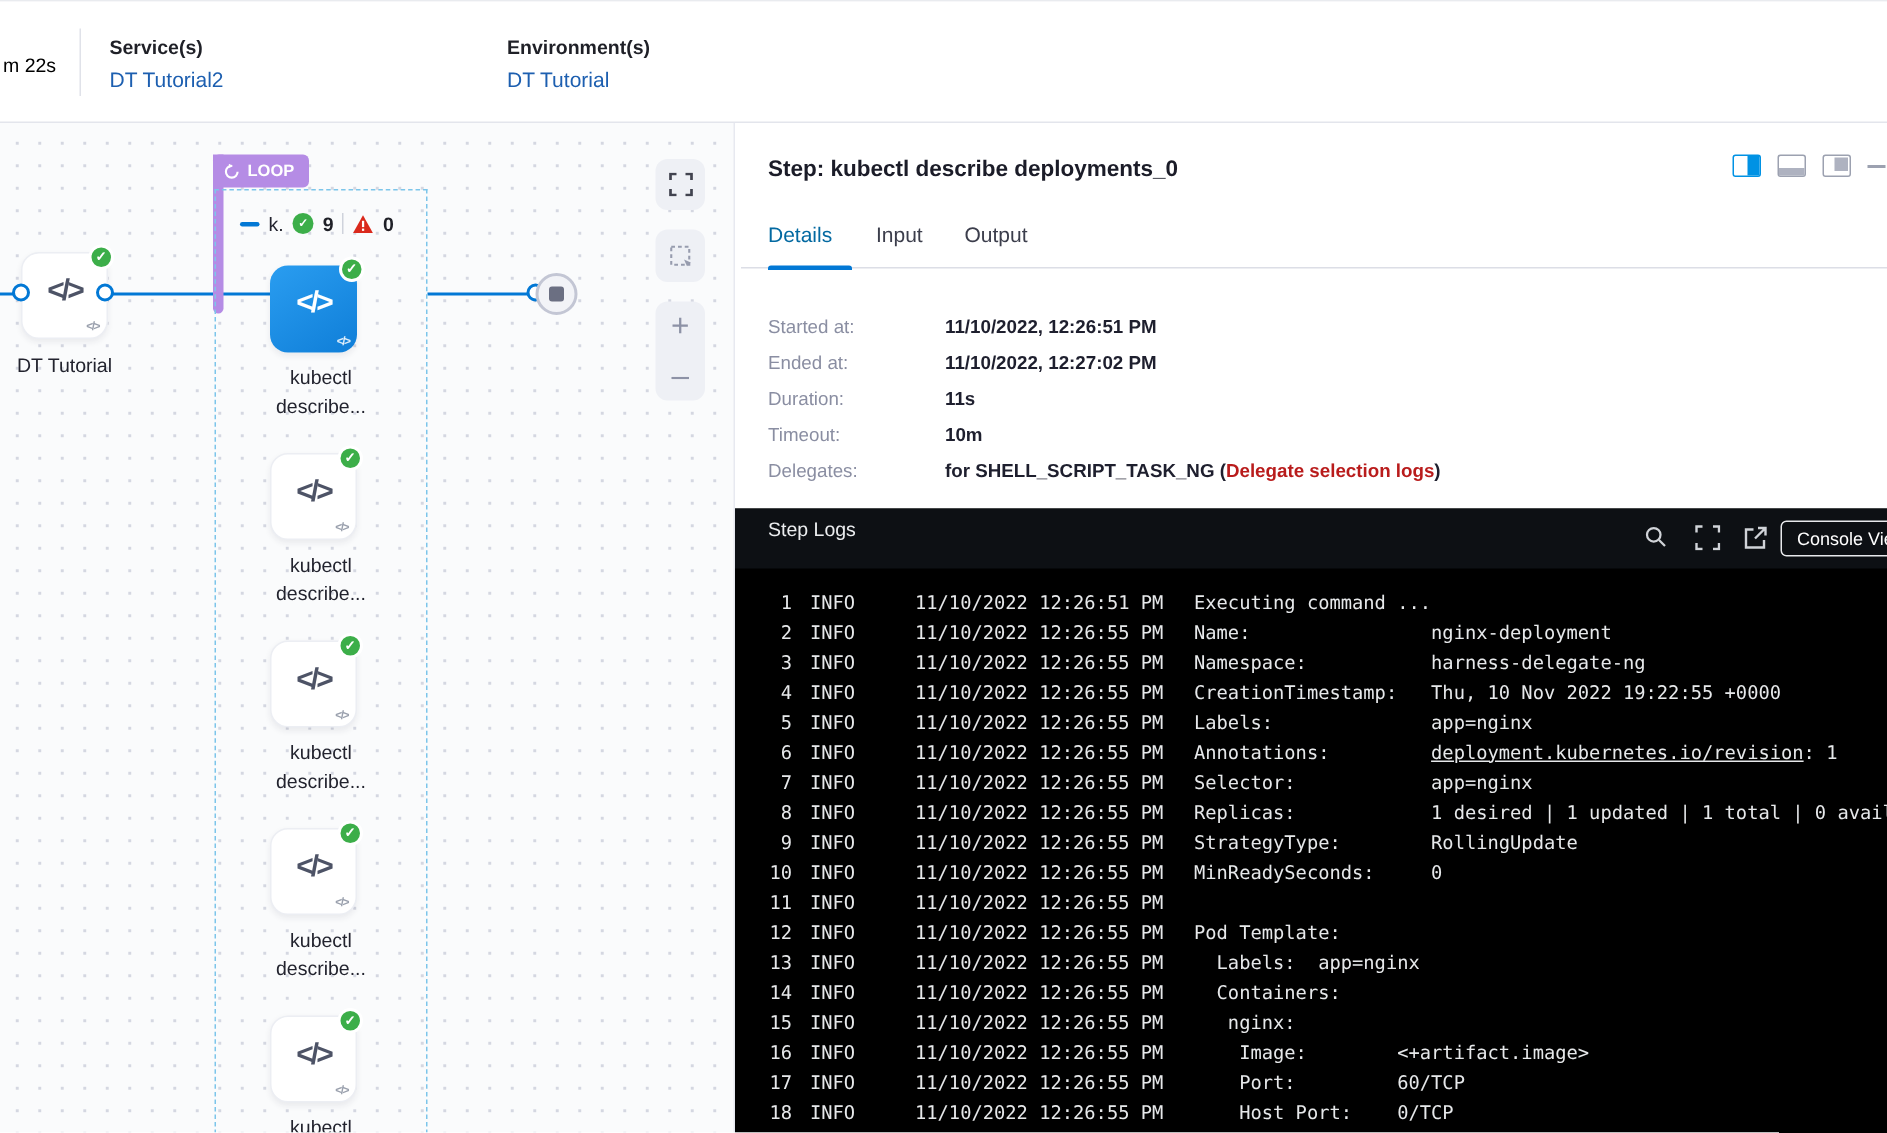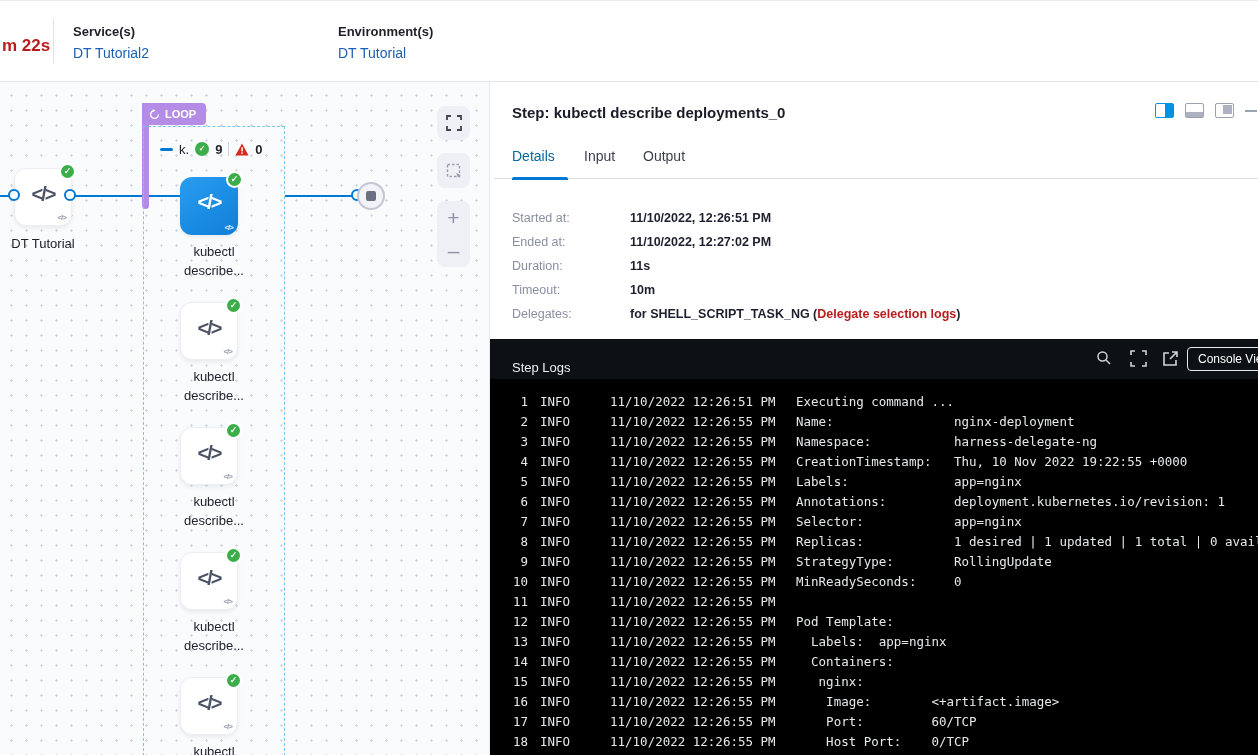--- a/index.html
+++ b/index.html
@@ -3,21 +3,21 @@
 <meta charset="utf-8">
 <style>
   * { margin:0; padding:0; box-sizing:border-box; }
   html,body { width:1258px; height:755px; overflow:hidden; background:#fff;
     font-family:"Liberation Sans", sans-serif; }
   .stage { position:relative; width:1258px; height:755px; overflow:hidden; border-top:1px solid #e9ebef; }
 
   
   .topbar { position:absolute; left:0; top:0; width:1258px; height:81px; background:#fff;
     border-bottom:1px solid #e3e5ec; }
-  .tb-duration { position:absolute; left:2px; top:35px; font-size:17px; color:#b91c1c;font-weight:bold; }
+  .tb-duration { position:absolute; left:2px; top:35px; font-size:13px; color:#000000; }
   .tb-divider { position:absolute; left:53px; top:18px; width:1px; height:45px; background:#e0e2e9; }
   .tb-group { position:absolute; top:23px; }
   .tb-group.svc { left:73px; } .tb-group.env { left:338px; }
   .tb-label { font-size:13px; font-weight:700; color:#1f2027; display:block; }
   .tb-link { font-size:14px; color:#1d5fb0; display:block; margin-top:6px; cursor:pointer; }
 
   
   .canvas { position:absolute; left:0; top:81px; width:490px; height:674px;
     background-color:#fafbfc;
     background-image:radial-gradient(circle, #d4d7e1 1px, transparent 1.3px);
@@ -91,33 +91,33 @@
   .details { position:absolute; left:22px; top:119px; }
   .detail-row { display:flex; height:24px; align-items:flex-end; }
   .detail-label { width:118px; font-size:12.5px; color:#8a8ea2; font-weight:500; }
   .detail-value { font-size:12.5px; font-weight:700; color:#1e1f2e; }
   .detail-value .link { color:#b91c1c; cursor:pointer; }
 
   
   .logs { position:absolute; left:0; top:257px; width:768px; height:417px; background:#000; }
   .logs-header { position:absolute; left:0; top:0; width:768px; height:40px; background:#0d1014;
     overflow:hidden; }
-  .logs-title { position:absolute; left:22px; top:21px; font-size:13px; color:#eceef0; }
+  .logs-title { position:absolute; left:22px; top:6px; font-size:13px; color:#eceef0; }
   .log-hicon { position:absolute; top:11px; cursor:pointer; }
   .console-btn { position:absolute; left:697px; top:8px; height:24px; border:1px solid #e8e9ec;
     border-radius:4px; color:#fff; font-size:12px; line-height:22px; padding:0 10px;
     background:transparent; white-space:nowrap; cursor:pointer; }
   .logs-body { position:absolute; left:0; top:40px; width:768px; height:377px; overflow:hidden;
     padding-top:12px; font-family:"DejaVu Sans Mono", monospace; font-size:12.5px; color:#e6e8ea; }
   .log-line { display:flex; height:20px; padding-left:18px; white-space:pre; align-items:center; }
   .log-num { display:inline-block; width:20px; text-align:right; flex:none; }
   .log-level { display:inline-block; width:30px; margin-left:12px; flex:none; }
   .log-time { display:inline-block; width:166px; margin-left:40px; flex:none; }
   .log-msg { margin-left:20px; flex:none; }
-  .log-msg .u { cursor:pointer; }
+  .log-msg .u { text-decoration:underline; cursor:pointer; }
 </style>
 </head>
 <body>
 
 <div class="stage">
 
   <div class="topbar">
     <span class="tb-duration">m 22s</span>
     <div class="tb-divider"></div>
     <div class="tb-group svc">

